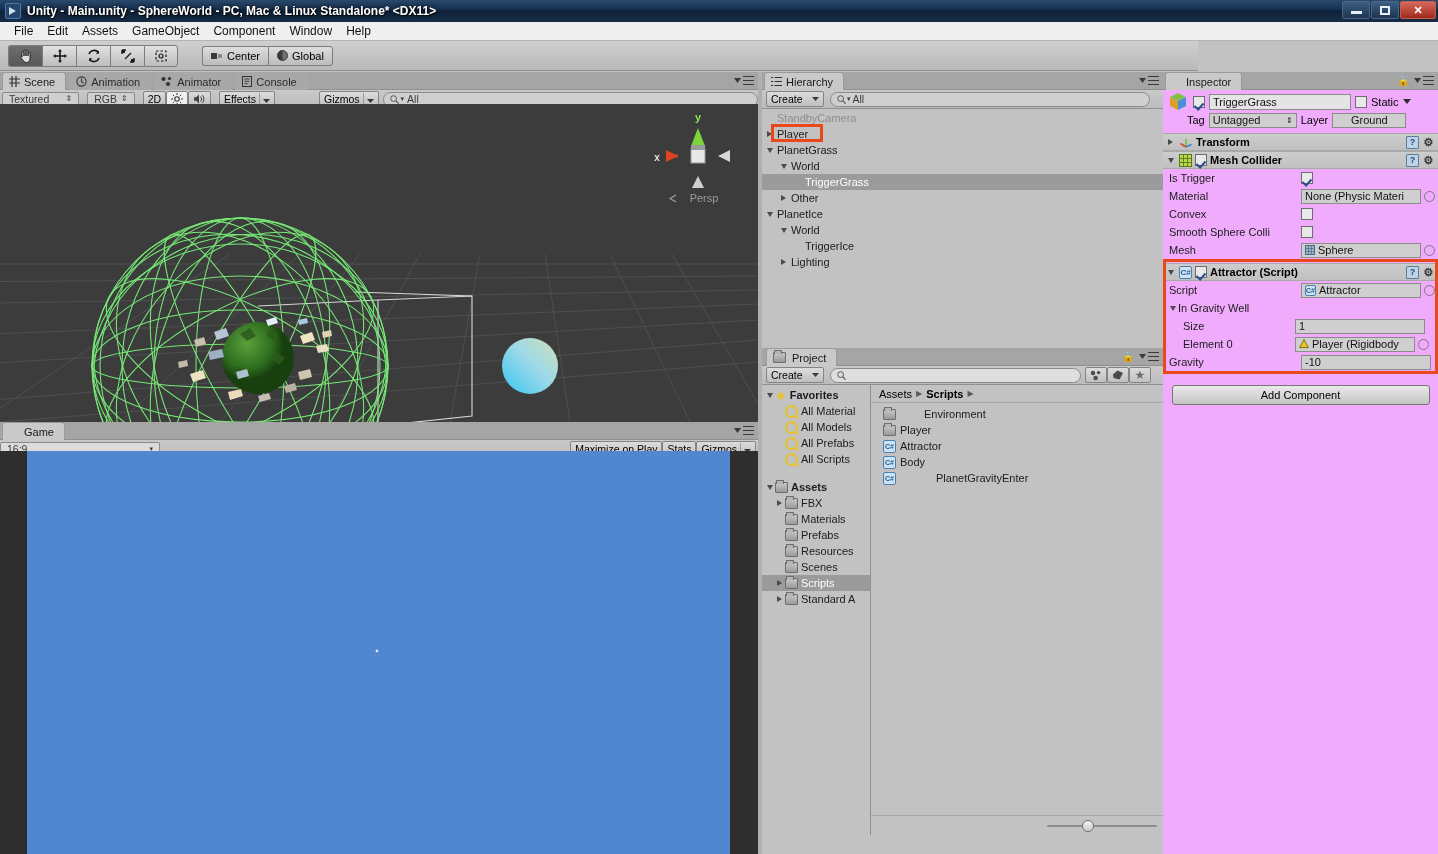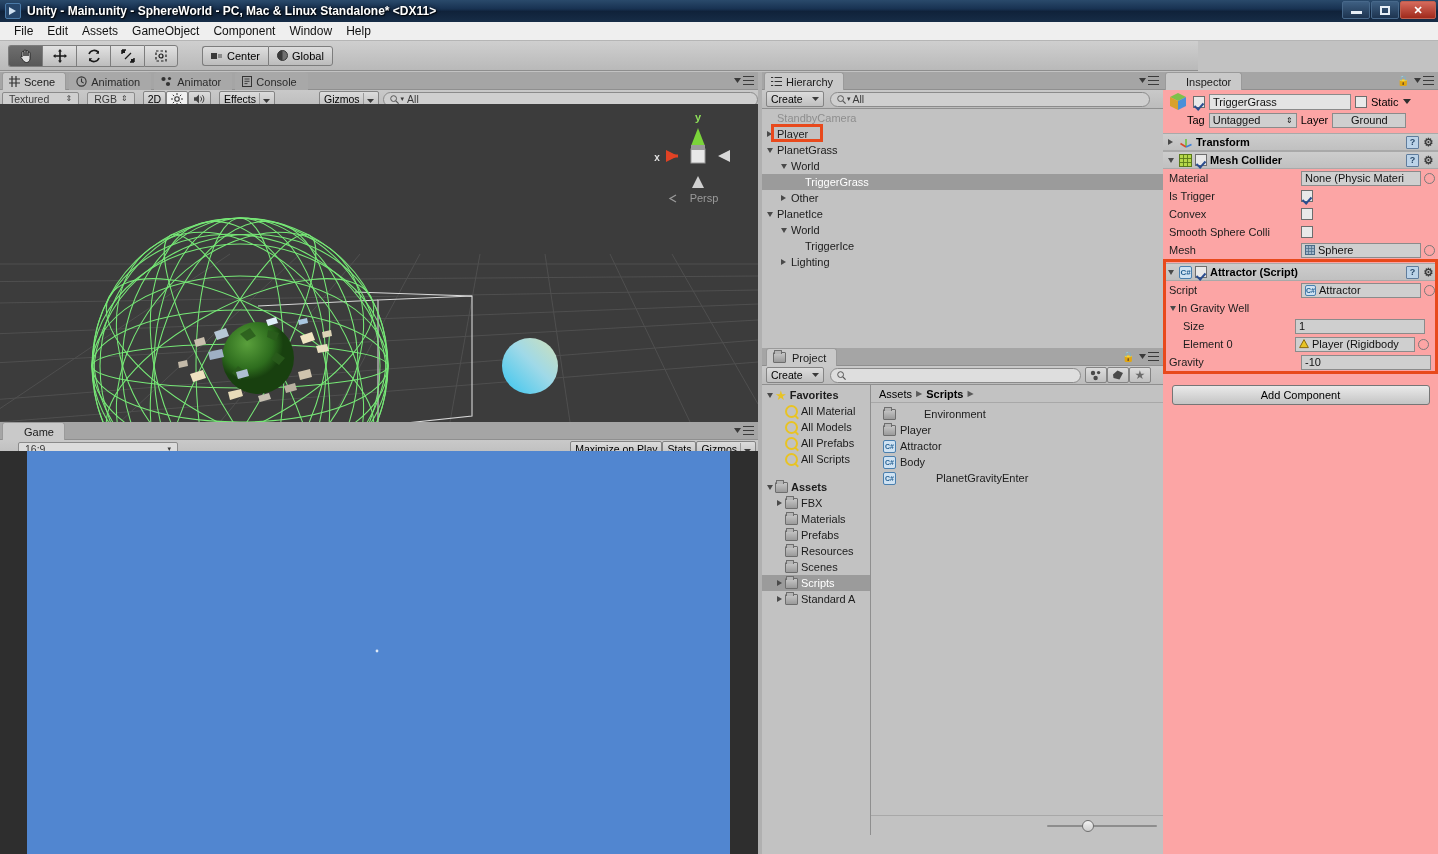--- a/index.html
+++ b/index.html
@@ -140,21 +140,21 @@
 
   
   .tree-row { height:16px; display:flex; align-items:center; font-size:11px; color:#1c1c1c; padding-left:2px; white-space:nowrap;}
   .tree-row.sel { background:#9b9b9b; color:#fff; }
   .tree-row.dim { color:#8e8e8e; }
   .arrow { width:11px; flex:none; display:flex; align-items:center; justify-content:center; }
   .arrow .tri-r { width:0;height:0;border-left:5px solid #4a4a4a; border-top:3.5px solid transparent;border-bottom:3.5px solid transparent;}
   .arrow .tri-d { width:0;height:0;border-top:5px solid #4a4a4a; border-left:3.5px solid transparent;border-right:3.5px solid transparent;}
 
   
-  #inspector { position:absolute; left:1163px; top:72px; width:275px; height:782px; background:#fca5a5; }
+  #inspector { position:absolute; left:1163px; top:72px; width:275px; height:782px; background:#f0abfc; }
   .insp-row { display:flex; align-items:center; height:18px; font-size:11px; padding-left:6px;}
   .insp-label { color:#1c1c1c; }
   .comp-header {
     display:flex; align-items:center; height:18px; background:linear-gradient(180deg,#cdcdcd,#c0c0c0);
     border-top:1px solid #a9a9a9; border-bottom:1px solid #a9a9a9; font-weight:bold; font-size:11px; gap:3px; padding-left:2px;
   }
   .ck { width:12px;height:12px;background:#e9e9e9;border:1px solid #6d6d6d; flex:none; position:relative;}
   .ck.on:after{content:"";position:absolute;left:2px;top:4px;width:4px;height:7px;border:solid #2b4d8f;border-width:0 2px 2px 0;transform:rotate(42deg);}
   .fld {
     height:15px; background:#cfcfcf; border:1px solid #8b8b8b; font-size:11px;
@@ -509,21 +509,21 @@
       <svg width="7" height="5" viewBox="0 0 7 5">
           <path d="M0 0h7L3.5 5z" fill="#3a3a3a"></path>
         </svg>
       <span class="hamb">
           <i></i>
           <i></i>
           <i></i>
         </span>
     </div>
   </div>
-  <div class="subbar" style="padding-left:18px;">
+  <div class="subbar" style="padding-left:0;">
     <div class="sfield" style="width:160px;border-radius:2px;justify-content:space-between;background:#dcdcdc;">
       <span>16:9</span>
       <span style="font-size:7px;">▾</span>
     </div>
     <div style="flex:1"></div>
     <div class="sbtn">
       <span>Maximize on Play</span>
     </div>
     <div class="sbtn">
       <span>Stats</span>
@@ -888,29 +888,29 @@
       <path d="M4.5 .5v12M8.5 .5v12M.5 4.5h12M.5 8.5h12" stroke="#5a7a1a" stroke-width="0.9"></path>
     </svg>
     <span class="ck on"></span>
     <span>Mesh Collider</span>
     <span style="flex:1"></span>
     <span class="helpicon">?</span>
     <span class="gear" style="margin-right:3px;">⚙</span>
   </div>
 
   <div class="insp-row">
+    <span class="insp-label" style="width:132px;">Is Trigger</span>
+    <span class="ck on"></span>
+  </div>
+  <div class="insp-row">
     <span class="insp-label" style="width:132px;">Material</span>
     <div class="fld" style="width:120px;">
       <span>None (Physic Materi</span>
     </div>
     <span class="pickbtn" style="margin-left:3px;"></span>
-  </div>
-  <div class="insp-row">
-    <span class="insp-label" style="width:132px;">Is Trigger</span>
-    <span class="ck on"></span>
   </div>
   <div class="insp-row">
     <span class="insp-label" style="width:132px;">Convex</span>
     <span class="ck"></span>
   </div>
   <div class="insp-row">
     <span class="insp-label" style="width:132px;overflow:hidden;white-space:nowrap;">Smooth Sphere Colli</span>
     <span class="ck"></span>
   </div>
   <div class="insp-row">

